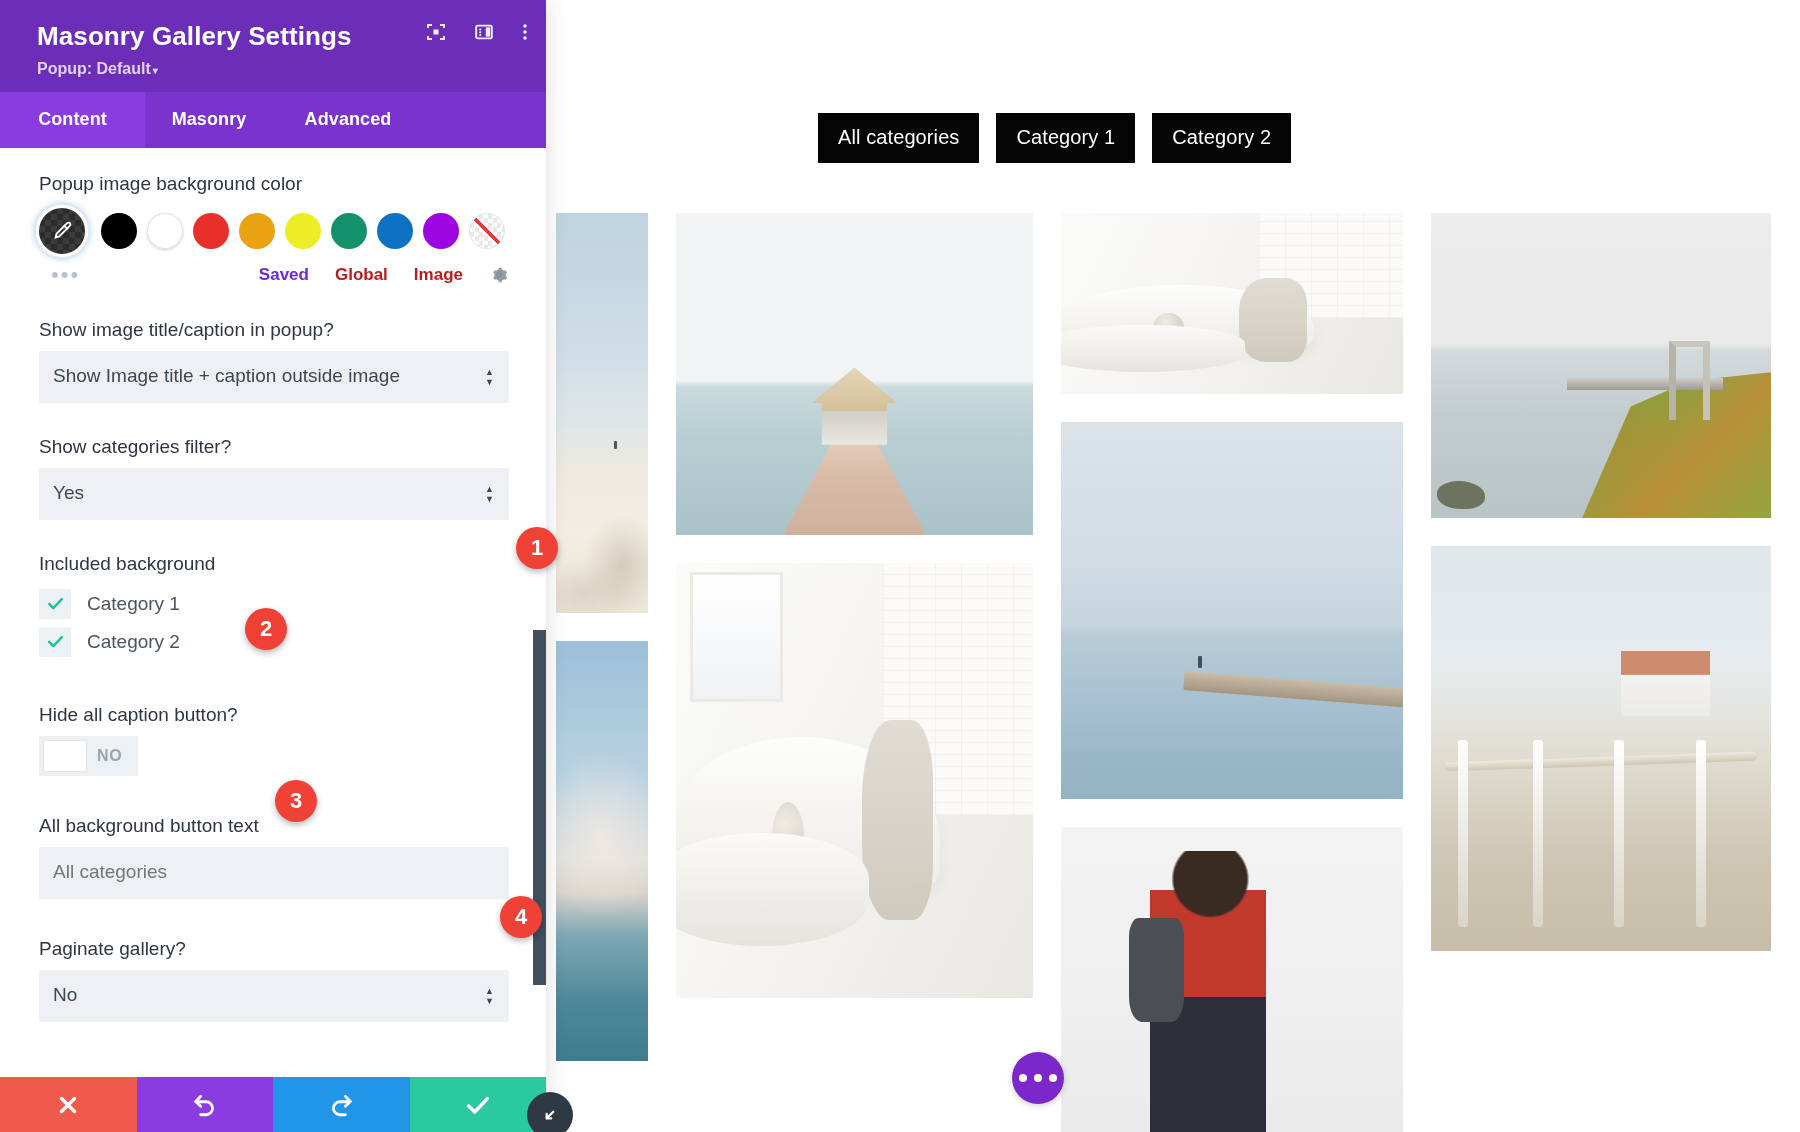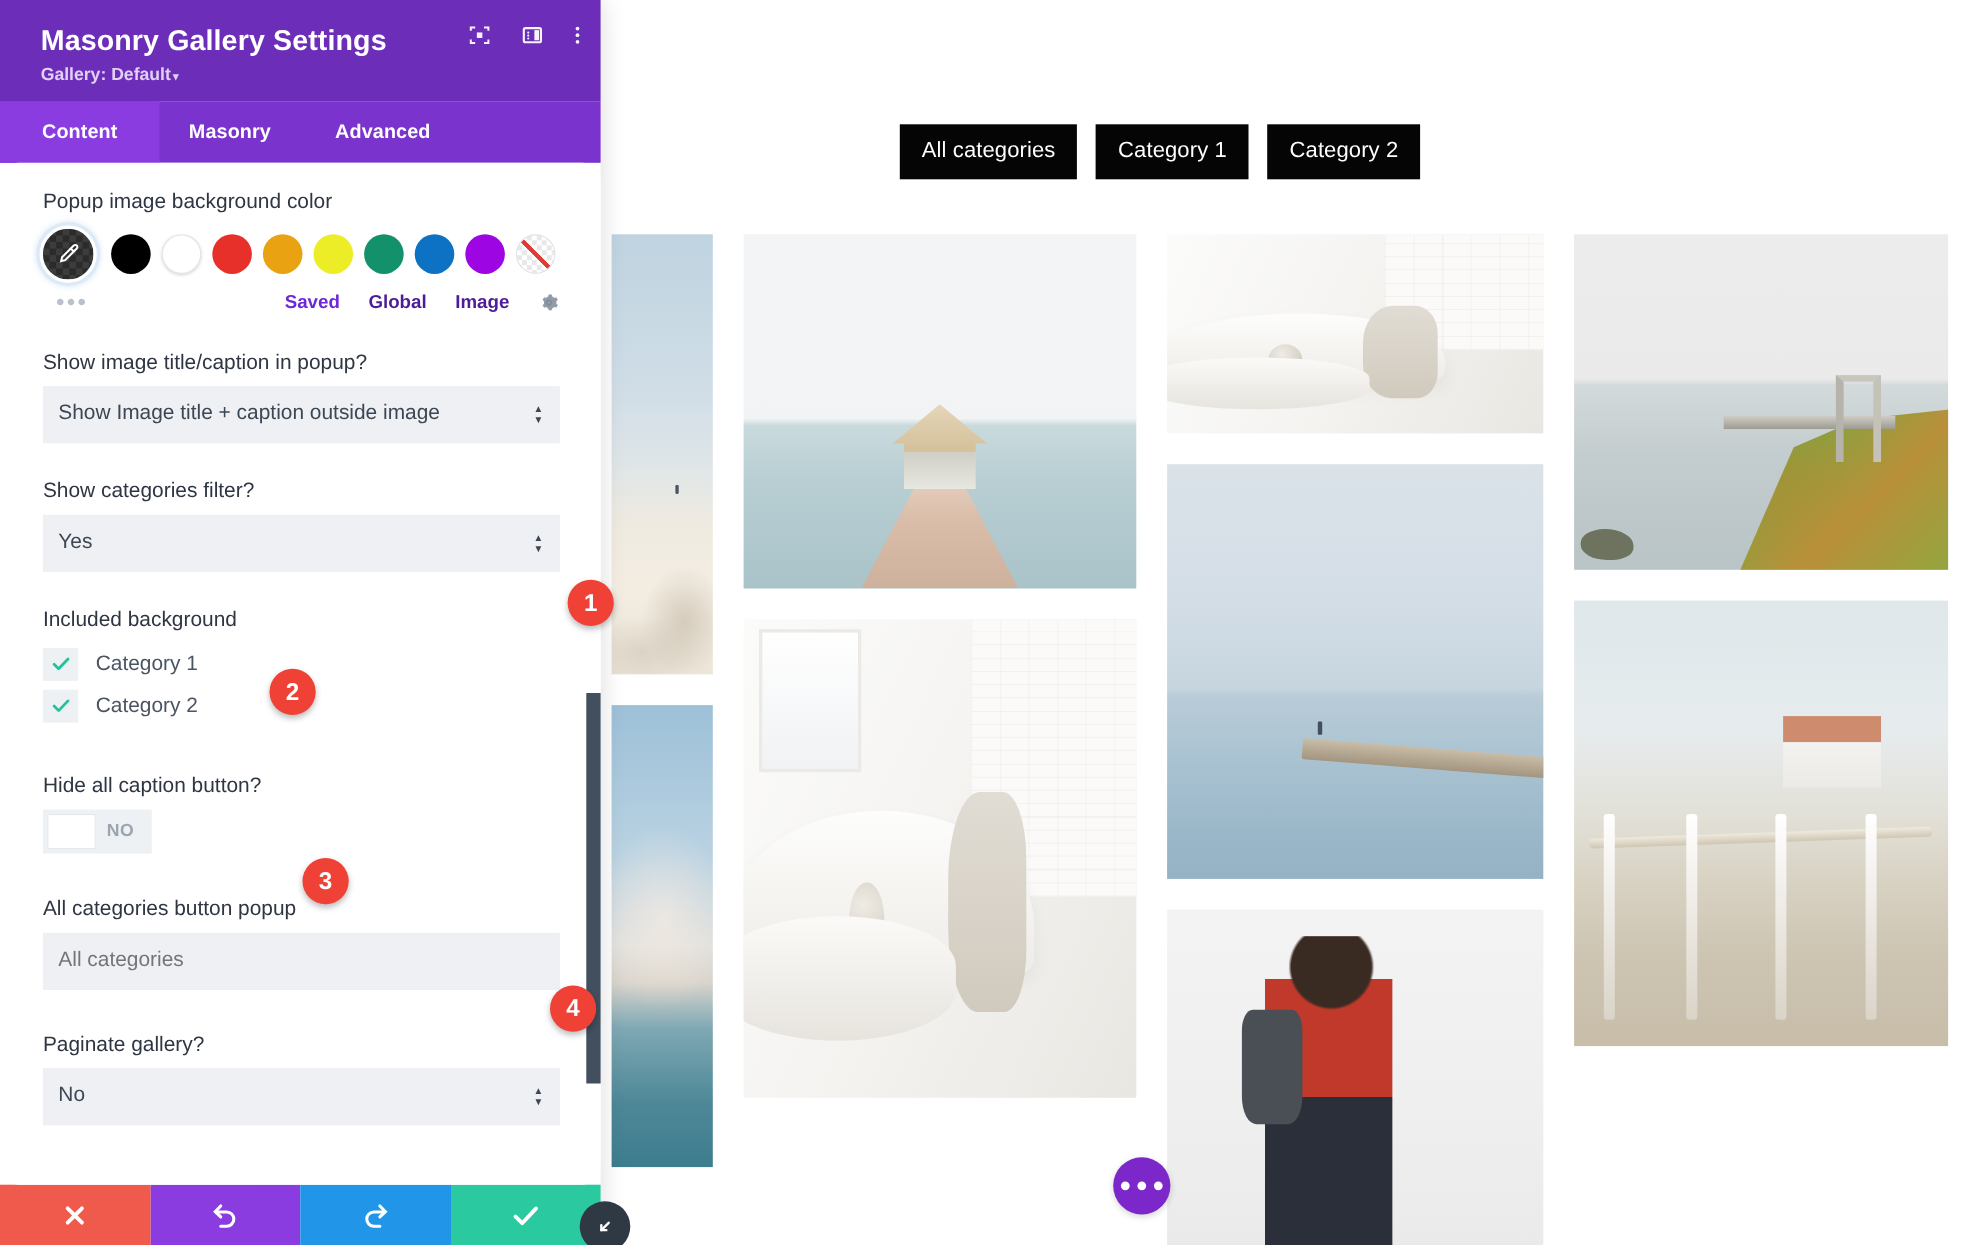--- a/index.html
+++ b/index.html
@@ -235,21 +235,21 @@
     background:
       linear-gradient(45deg, transparent 46%, #e03b34 46% 54%, transparent 54%),
       repeating-conic-gradient(#ffffff 0 25%, #e8e8e8 0 50%) 0 0/9px 9px;
     border:1px solid #e3e3e3;
   }
   .sw.white { background:#fff; box-shadow:inset 0 0 0 1px #e2e2e2, 0 1px 3px rgba(0,0,0,.18); }
 
   .swatch-meta { display:flex; align-items:center; margin:7px 0 0 12px; }
   .dots3 { color:#b8c1cc; font-size:22px; letter-spacing:2px; line-height:1; }
   .meta-right { margin-left:auto; display:flex; align-items:center; gap:26px; }
-  .meta-link { font-size:17px; font-weight:700; color:#4c1d95; cursor:pointer; }
+  .meta-link { font-size:17px; font-weight:700; color:#b91c1c; cursor:pointer; }
   .meta-link.active { color:#6d28d9; }
   .gear { color:#7f8b98; cursor:pointer; display:flex; }
 
   .select {
     position:relative; width:100%; background:#eef0f3; border:none;
     padding:15px 40px 16px 14px; font-size:19px; color:#3c4756;
     display:flex; align-items:center; cursor:pointer; line-height:1.1;
   }
   .select .arrows {
     position:absolute; right:15px; top:50%; transform:translateY(-50%);
@@ -384,21 +384,21 @@
       <i></i>
       <i></i>
     </div>
   </div>
 
   <div class="panel">
 
     <div class="panel-header">
       <div class="panel-title">Masonry Gallery Settings</div>
       <div class="preset">
-        <span>Gallery: Default</span><span class="caret">▾</span>
+        <span>Popup: Default</span><span class="caret">▾</span>
       </div>
       <div class="hdr-icons">
         <span class="ic">
           <svg width="20" height="20" viewBox="0 0 20 20" fill="none" stroke="#fff" stroke-width="1.8">
             <path d="M2 6V3h4M18 6V3h-4M2 14v3h4M18 14v3h-4"></path>
               <rect x="7.5" y="7.5" width="5" height="5" fill="#fff" stroke="none"></rect>
           </svg>
         </span>
         <span class="ic">
           <svg width="20" height="20" viewBox="0 0 20 20">
@@ -507,21 +507,21 @@
       <div class="gap-l"></div>
 
       <div class="field-label wide">Hide all caption button?</div>
       <div class="toggle">
         <span class="knob"></span>
         <span class="tval">NO</span>
       </div>
 
       <div class="gap-l"></div>
 
-      <div class="field-label wide">All categories button popup</div>
+      <div class="field-label wide">All background button text</div>
       <input class="textinput" type="text" placeholder="All categories" style="">
 
       <div class="gap-l"></div>
 
       <div class="field-label wide">Paginate gallery?</div>
       <div class="select">
         <span>No</span>
         <span class="arrows">
             <span>▲</span>
             <span>▼</span>

